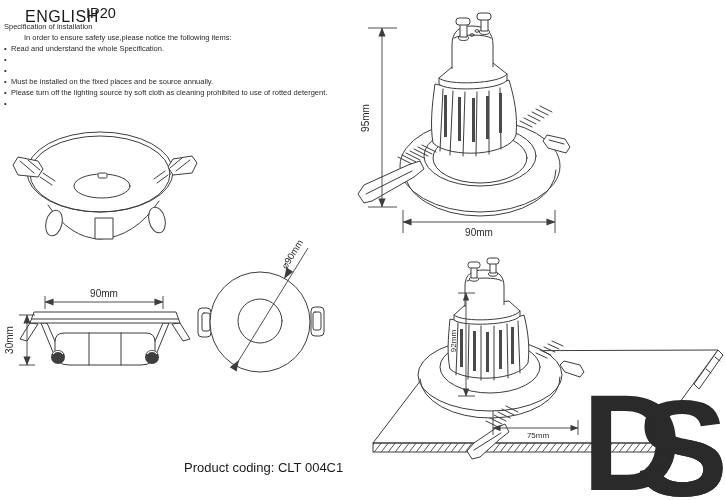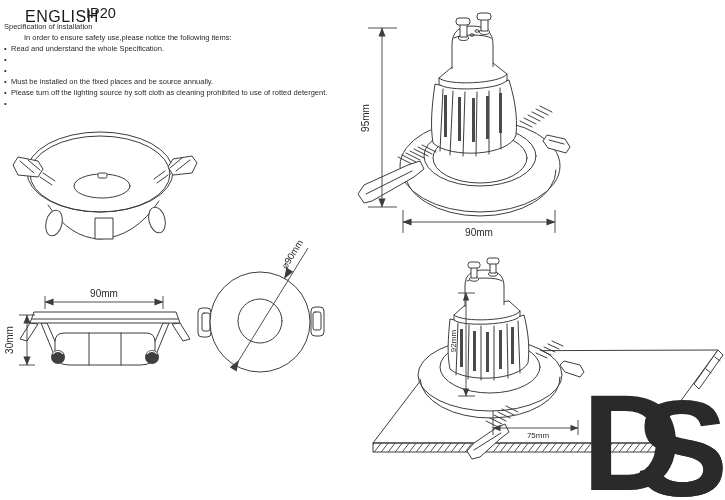--- a/index.html
+++ b/index.html
@@ -298,20 +298,21 @@
       <text x="88" y="88" font-size="8" text-anchor="middle" transform="rotate(-90 88 88)">92mm</text>
     </g>
     <g>
       <line class="dim" x1="125" y1="175" x2="210" y2="175" marker-start="url(#ah3)" marker-end="url(#ah3)"></line>
       <line class="dim" x1="125" y1="158" x2="125" y2="182"></line>
       <line class="dim" x1="210" y1="167" x2="210" y2="182"></line>
       <text x="170" y="185" font-size="8" text-anchor="middle">75mm</text>
     </g>
   </svg>
 
+  <div class="abs coding">Product coding: CLT 004C1</div>
 
   <svg style="left:588px;top:382px;overflow:hidden" width="137" height="118" viewBox="0 0 137 118">
     <defs>
       <clipPath id="sclip">
           <rect x="0" y="58" width="137" height="60"></rect>
         </clipPath>
     </defs>
     <g font-family="DejaVu Sans, sans-serif" font-weight="bold" font-size="138" paint-order="stroke" stroke-linejoin="round">
       <text x="48" y="114" stroke-width="5" stroke="#1c1c1c" fill="#5FB0E5">S</text>
       <text x="-6" y="108" stroke-width="5" stroke="#1c1c1c" fill="#F2C863">D</text>

